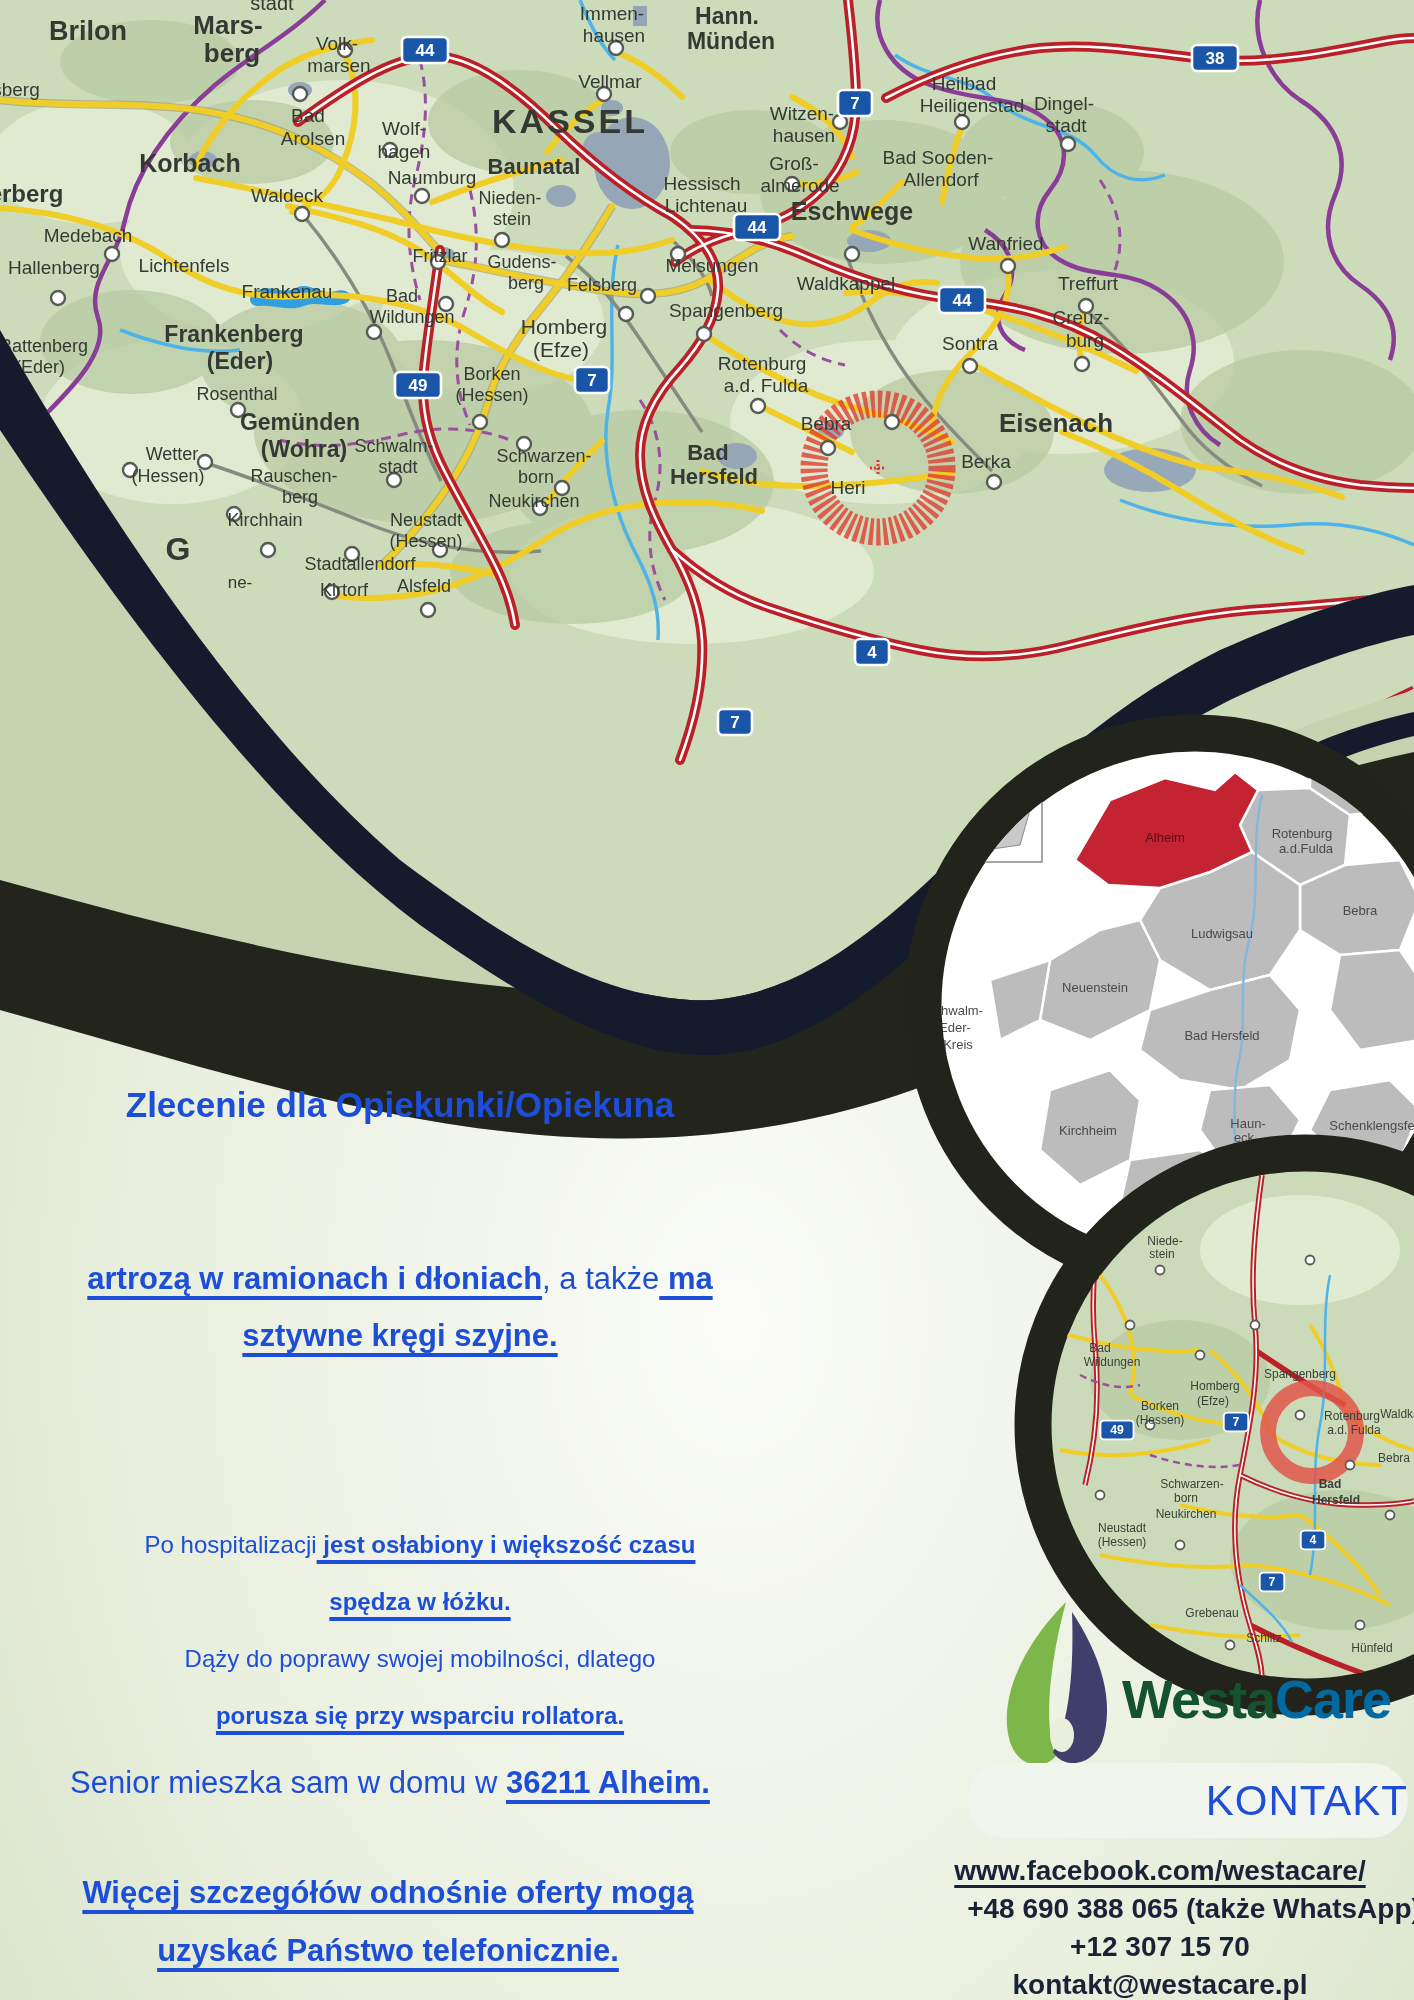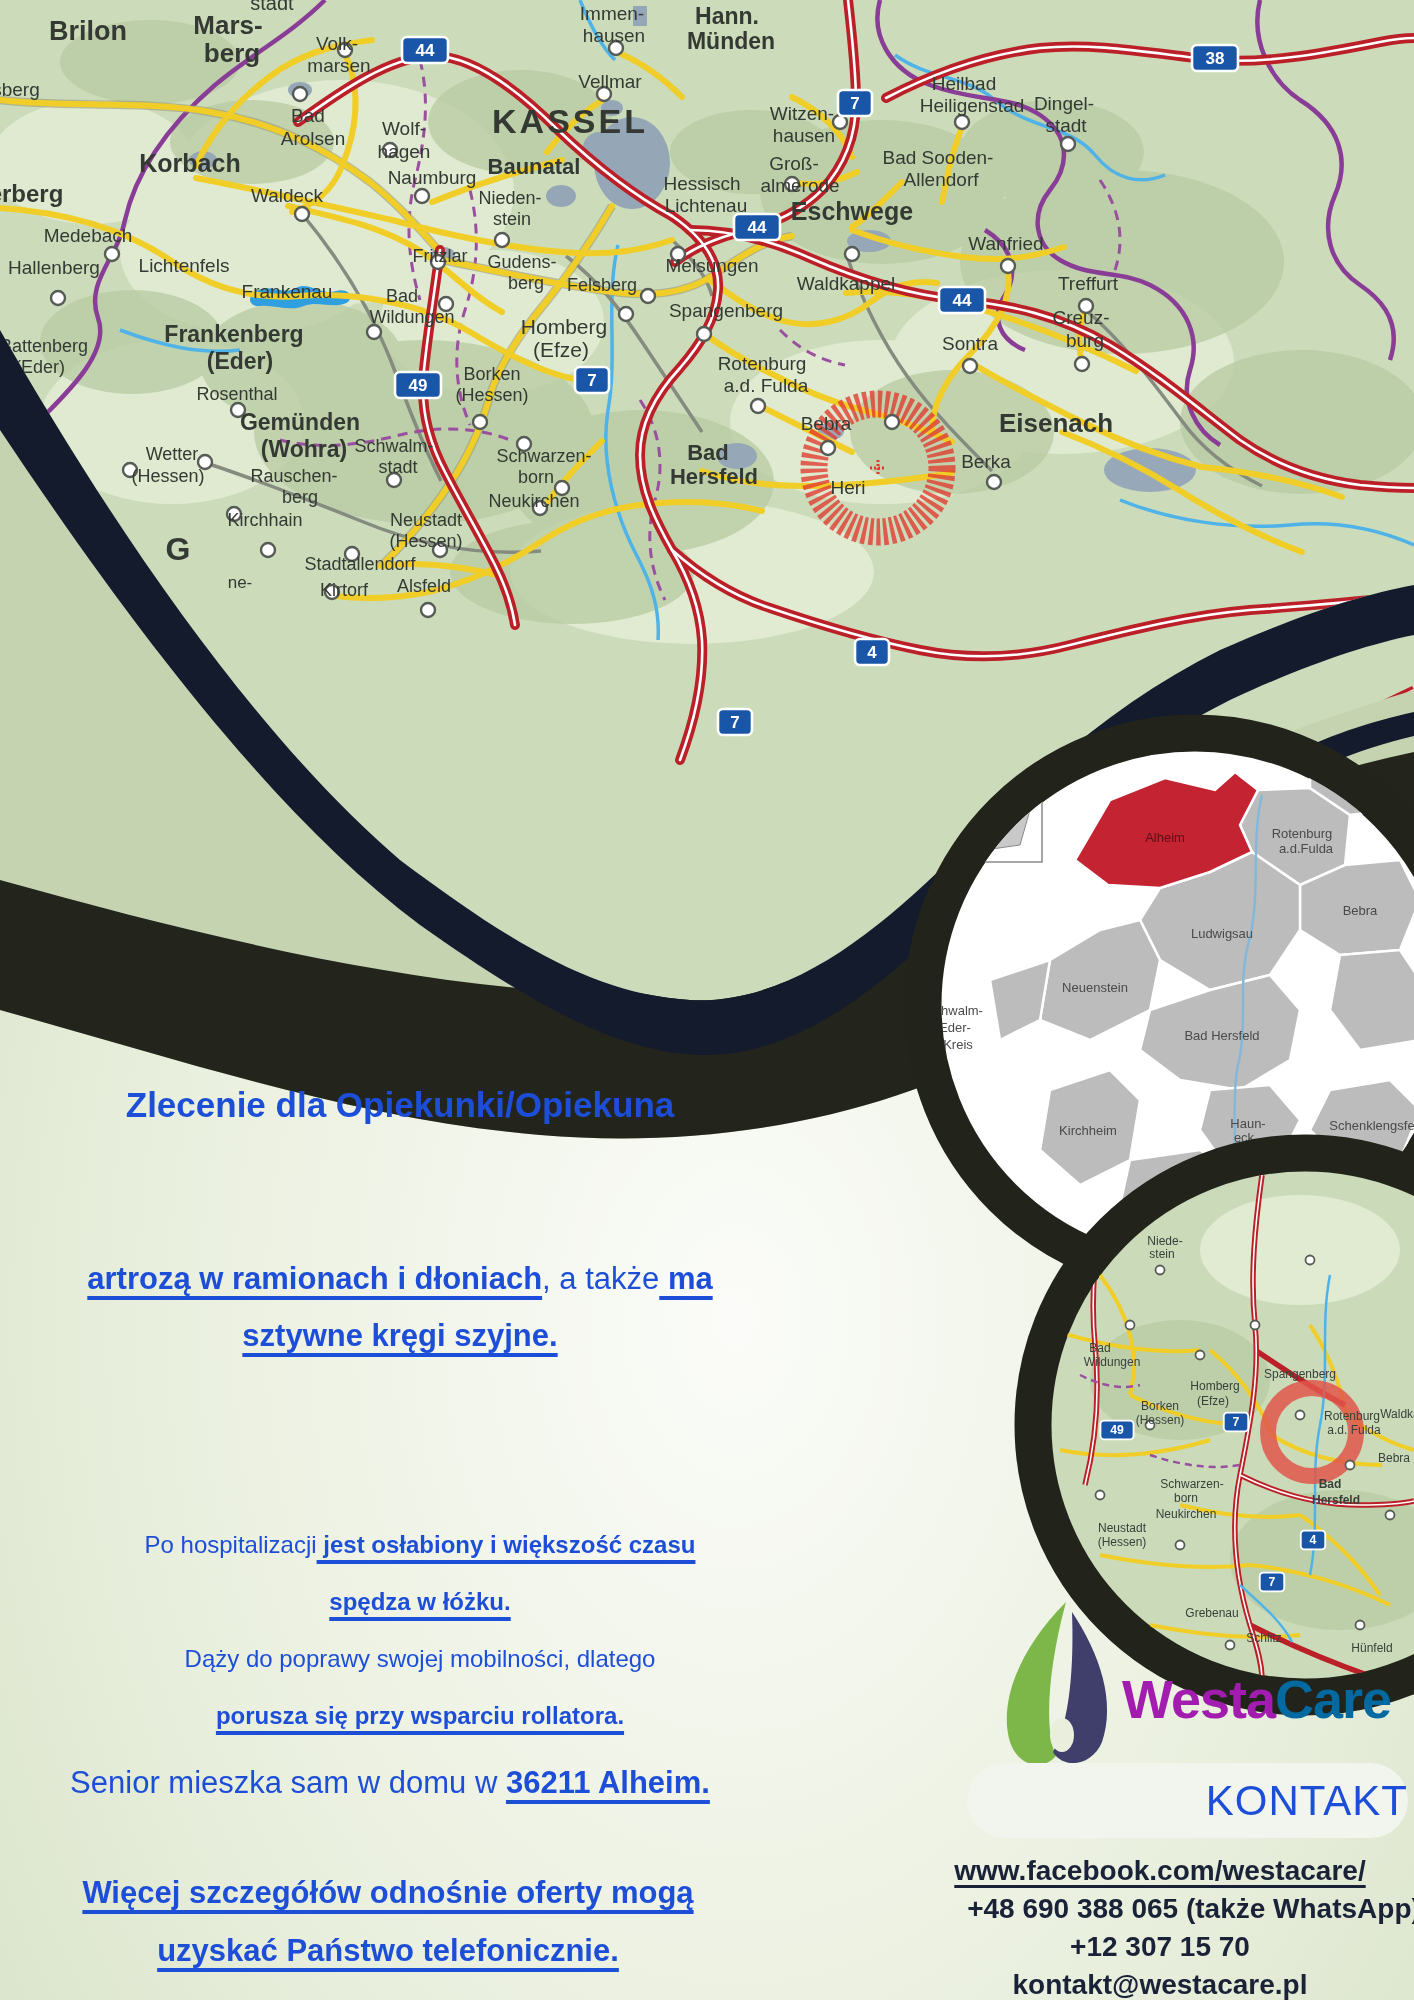--- a/index.html
+++ b/index.html
@@ -12,21 +12,21 @@
   .b{font-weight:700;}
   .u{text-decoration:underline;text-decoration-thickness:4px;text-underline-offset:7px;}
   #title{left:0;top:1076px;width:800px;font-size:35px;line-height:58px;font-weight:700;}
   #p1{left:0;top:1250px;width:800px;font-size:31px;line-height:57px;}
   #p2{left:0;top:1516px;width:840px;font-size:24px;line-height:57px;}
   #p3{left:0;top:1754px;width:780px;font-size:31px;line-height:57px;}
   #p4{left:0;top:1864px;width:776px;font-size:31px;line-height:58px;}
   
   #logotext{position:absolute;left:1122px;top:1668px;font-size:54px;font-weight:800;
             letter-spacing:-1px;white-space:nowrap;}
-  #logotext .westa{color:#a21caf;}
+  #logotext .westa{color:#14532d;}
   #logotext .care{color:#0369a1;}
   #kontakt{position:absolute;left:967px;top:1763px;width:441px;height:75px;
            background:#f2f4ee;border-radius:38px;text-align:right;line-height:75px;
            font-size:42px;font-weight:400;letter-spacing:1px;color:#1d4ed8;cursor:pointer;}
   #contact{position:absolute;left:880px;top:1852px;width:560px;text-align:center;
            font-size:28px;font-weight:700;color:#1a2238;line-height:38px;}
   #contact .fb{text-decoration:underline;text-decoration-thickness:3px;text-underline-offset:5px;}
   #contact .shift{transform:translateX(34px);}
 </style>
 </head>

